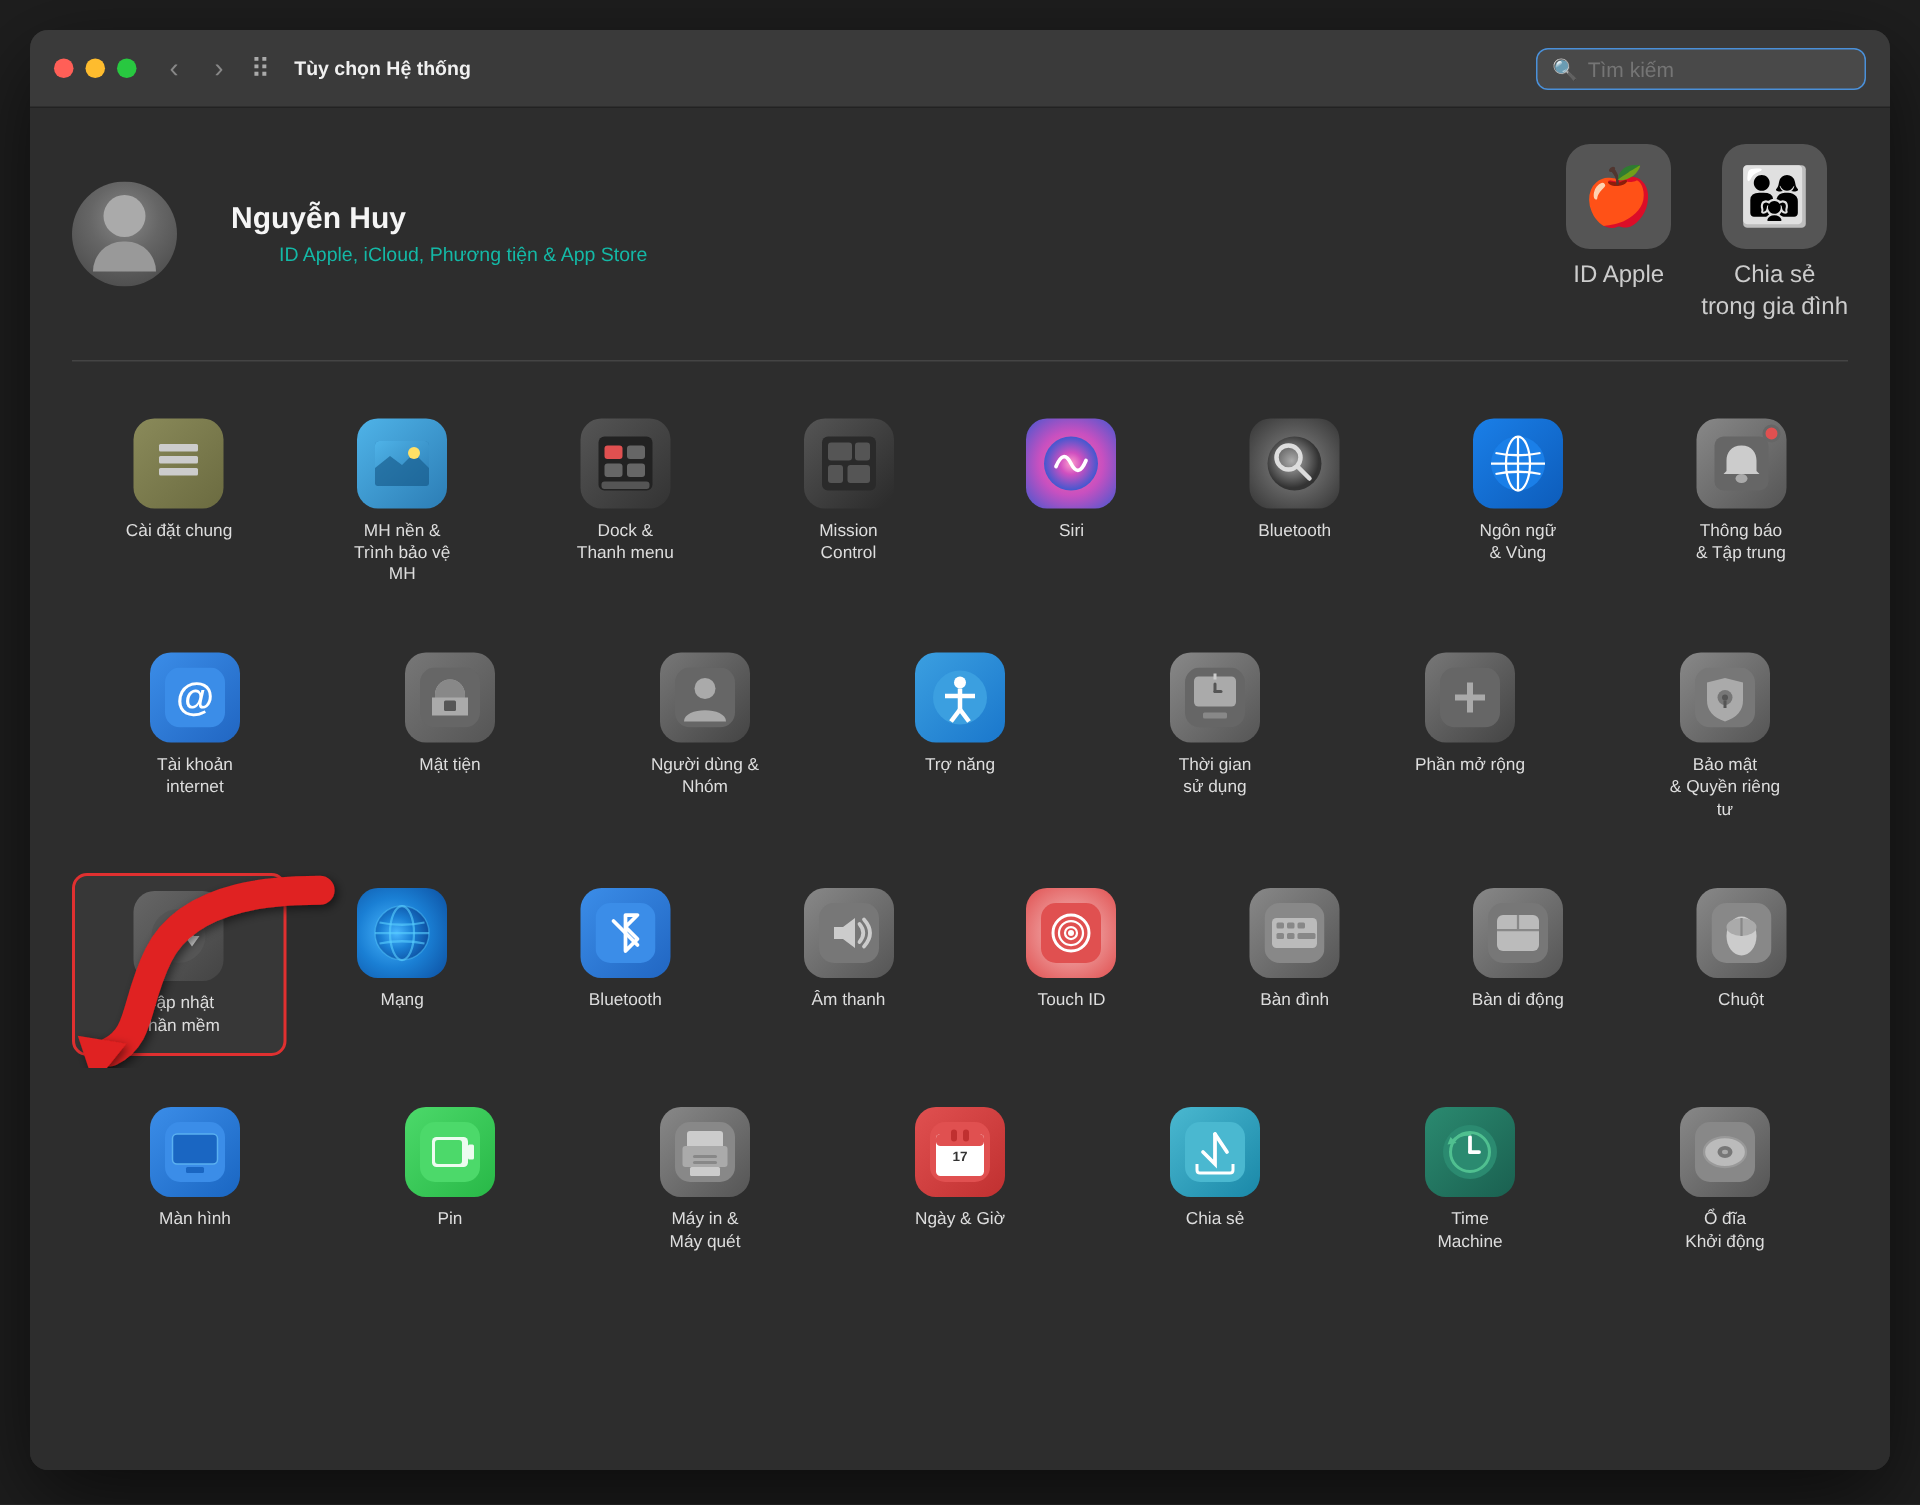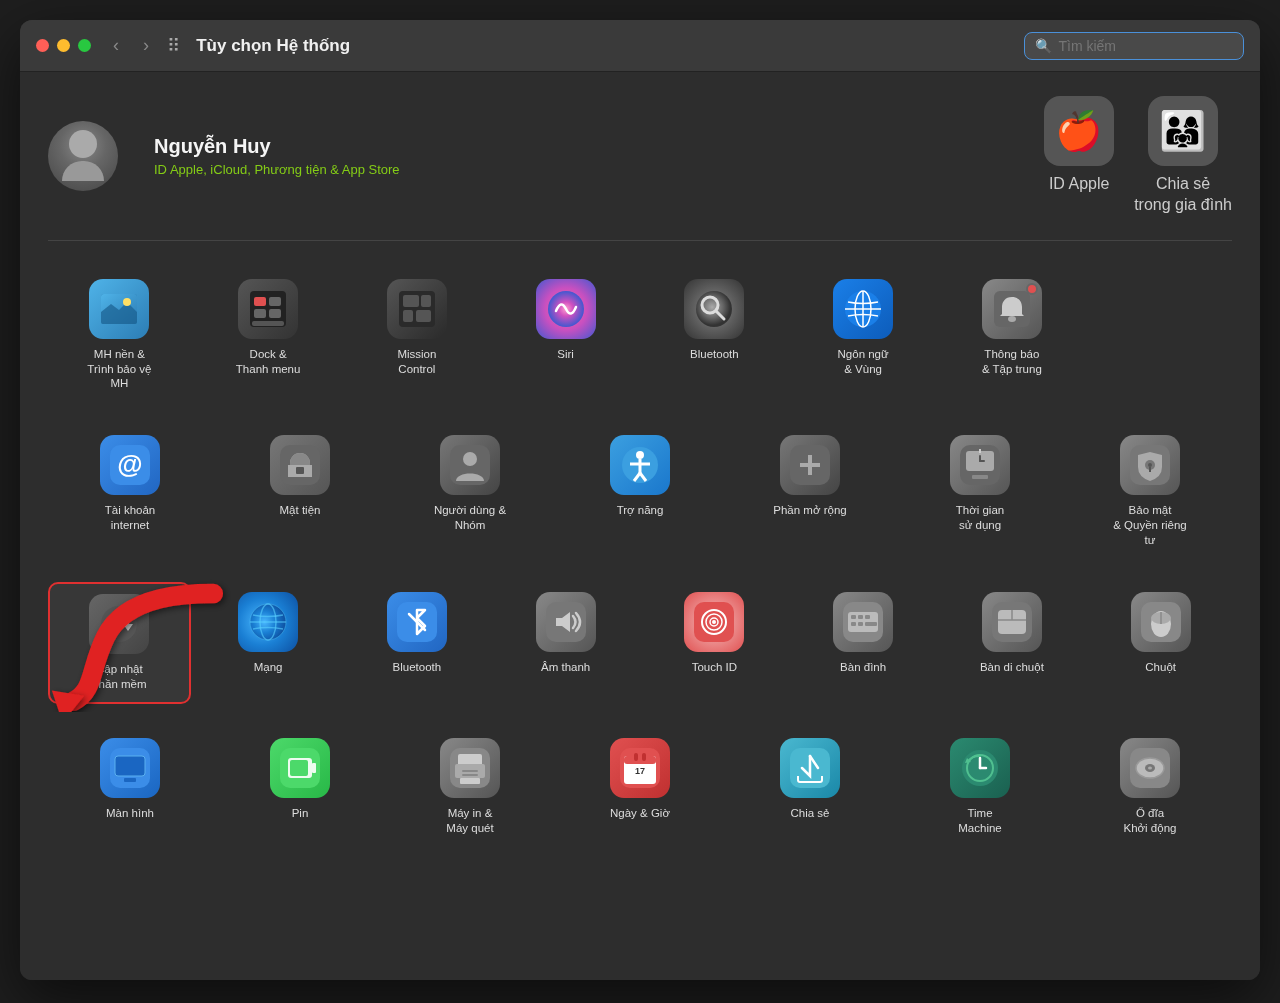--- a/index.html
+++ b/index.html
@@ -58,21 +58,21 @@
     .grid-btn {
       background: none;
       border: none;
       color: #aaa;
       font-size: 18px;
       cursor: pointer;
       margin-right: 4px;
     }
     .title-text {
       flex: 1;
-      font-size: 17px;
+      font-size: 13px;
       font-weight: 600;
       color: #f0f0f0;
     }
     .search-box {
       display: flex;
       align-items: center;
       background: rgba(255,255,255,0.08);
       border: 1.5px solid #4a90d9;
       border-radius: 8px;
       padding: 5px 10px;
@@ -142,21 +142,22 @@
       background: #999;
     }
     .profile-info { display: flex; flex-direction: column; gap: 4px; }
     .profile-name {
       font-size: 20px;
       font-weight: 600;
       color: #f5f5f5;
     }
     .profile-subtitle {
       font-size: 13px;
-      color: #84cc16;
+      color: #14b8a6;
+      margin-left: 32px;
     }
     .profile-right {
       display: flex;
       gap: 20px;
     }
     .profile-icon-item {
       display: flex;
       flex-direction: column;
       align-items: center;
       gap: 8px;
@@ -319,20 +320,30 @@
             <span style="font-size:38px;">👨‍👩‍👧</span>
           </div>
           <span class="profile-icon-label" style="white-space:pre-line;">Chia sẻ
 trong gia đình</span>
         </div>
       </div>
     </div>
 
     <div class="icon-grid grid-section">
 
+      <div class="icon-item">
+        <div class="icon-box ic-general">
+          <svg width="38" height="38" viewBox="0 0 38 38">
+              <rect x="6" y="6" width="26" height="5" rx="1" fill="#ccc"></rect>
+              <rect x="6" y="14" width="26" height="5" rx="1" fill="#ccc"></rect>
+              <rect x="6" y="22" width="26" height="5" rx="1" fill="#ccc"></rect>
+            </svg>
+        </div>
+        <span class="icon-label">Cài đặt chung</span>
+      </div>
 
       <div class="icon-item">
         <div class="icon-box ic-wallpaper">
           <svg width="40" height="34" viewBox="0 0 40 34">
               <rect x="2" y="2" width="36" height="30" rx="3" fill="#2c7db5"></rect>
               <rect x="2" y="2" width="36" height="30" rx="3" fill="url(#wg)"></rect>
               <defs>
                 <linearGradient id="wg" x1="0" y1="0" x2="1" y2="1">
                   <stop offset="0%" stop-color="#4fb3e8"></stop>
                   <stop offset="100%" stop-color="#2c7db5"></stop>
@@ -477,41 +488,41 @@
               <line x1="20" y1="14" x2="20" y2="28" stroke="white" stroke-width="3"></line>
               <line x1="10" y1="19" x2="30" y2="19" stroke="white" stroke-width="3"></line>
               <line x1="20" y1="28" x2="14" y2="36" stroke="white" stroke-width="3"></line>
               <line x1="20" y1="28" x2="26" y2="36" stroke="white" stroke-width="3"></line>
             </svg>
         </div>
         <span class="icon-label">Trợ năng</span>
       </div>
 
       <div class="icon-item">
-        <div class="icon-box ic-extensions">
-          <svg width="40" height="40" viewBox="0 0 40 40">
-              <rect x="0" y="0" width="40" height="40" rx="10" fill="#666"></rect>
-              <path d="M10 18 L18 18 L18 10 L22 10 L22 18 L30 18 L30 22 L22 22 L22 30 L18 30 L18 22 L10 22 Z" fill="#aaa"></path>
-            </svg>
-        </div>
-        <span class="icon-label">Phần mở rộng</span>
-      </div>
-
-      <div class="icon-item">
         <div class="icon-box ic-screentime">
           <svg width="40" height="40" viewBox="0 0 40 40">
               <rect x="0" y="0" width="40" height="40" rx="10" fill="#666"></rect>
               <rect x="6" y="6" width="28" height="20" rx="3" fill="#aaa"></rect>
               <line x1="20" y1="4" x2="20" y2="8" stroke="#ccc" stroke-width="2"></line>
               <rect x="12" y="30" width="16" height="4" rx="1" fill="#888"></rect>
               <line x1="20" y1="16" x2="20" y2="11" stroke="#555" stroke-width="2" stroke-linecap="round"></line>
               <line x1="20" y1="16" x2="24" y2="16" stroke="#555" stroke-width="2" stroke-linecap="round"></line>
             </svg>
         </div>
         <span class="icon-label">Thời gian<br>sử dụng</span>
+      </div>
+
+      <div class="icon-item">
+        <div class="icon-box ic-extensions">
+          <svg width="40" height="40" viewBox="0 0 40 40">
+              <rect x="0" y="0" width="40" height="40" rx="10" fill="#666"></rect>
+              <path d="M10 18 L18 18 L18 10 L22 10 L22 18 L30 18 L30 22 L22 22 L22 30 L18 30 L18 22 L10 22 Z" fill="#aaa"></path>
+            </svg>
+        </div>
+        <span class="icon-label">Phần mở rộng</span>
       </div>
 
       <div class="icon-item">
         <div class="icon-box ic-security">
           <svg width="40" height="40" viewBox="0 0 40 40">
               <rect x="0" y="0" width="40" height="40" rx="10" fill="#777"></rect>
               <path d="M8 10 L8 22 Q8 32 20 36 Q32 32 32 22 L32 10 L20 7 Z" fill="#aaa"></path>
               <circle cx="20" cy="20" r="5" fill="#777"></circle>
               <circle cx="20" cy="20" r="2" fill="#555"></circle>
               <line x1="20" y1="22" x2="20" y2="27" stroke="#555" stroke-width="2"></line>
@@ -620,21 +631,21 @@
 
         <div class="icon-item">
           <div class="icon-box ic-trackpad">
             <svg width="40" height="40" viewBox="0 0 40 40">
                 <rect x="0" y="0" width="40" height="40" rx="10" fill="#777"></rect>
                 <rect x="6" y="8" width="28" height="24" rx="4" fill="#bbb"></rect>
                 <line x1="6" y1="18" x2="34" y2="18" stroke="#888" stroke-width="1.5"></line>
                 <line x1="20" y1="8" x2="20" y2="18" stroke="#888" stroke-width="1.5"></line>
               </svg>
           </div>
-          <span class="icon-label">Bàn di chuột</span>
+          <span class="icon-label">Bàn di động</span>
         </div>
 
         <div class="icon-item">
           <div class="icon-box ic-mouse">
             <svg width="40" height="40" viewBox="0 0 40 40">
                 <rect x="0" y="0" width="40" height="40" rx="10" fill="#888"></rect>
                 <ellipse cx="20" cy="22" rx="10" ry="13" fill="#ccc"></ellipse>
                 <ellipse cx="20" cy="16" rx="10" ry="6" fill="#aaa"></ellipse>
                 <line x1="20" y1="10" x2="20" y2="22" stroke="#888" stroke-width="1.5"></line>
               </svg>

